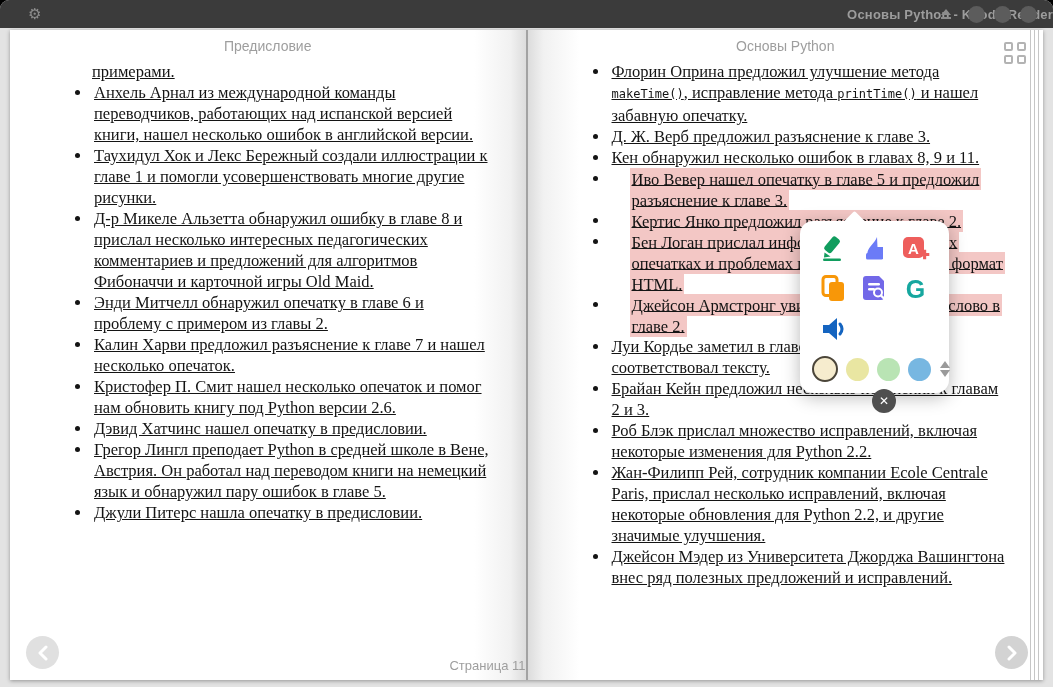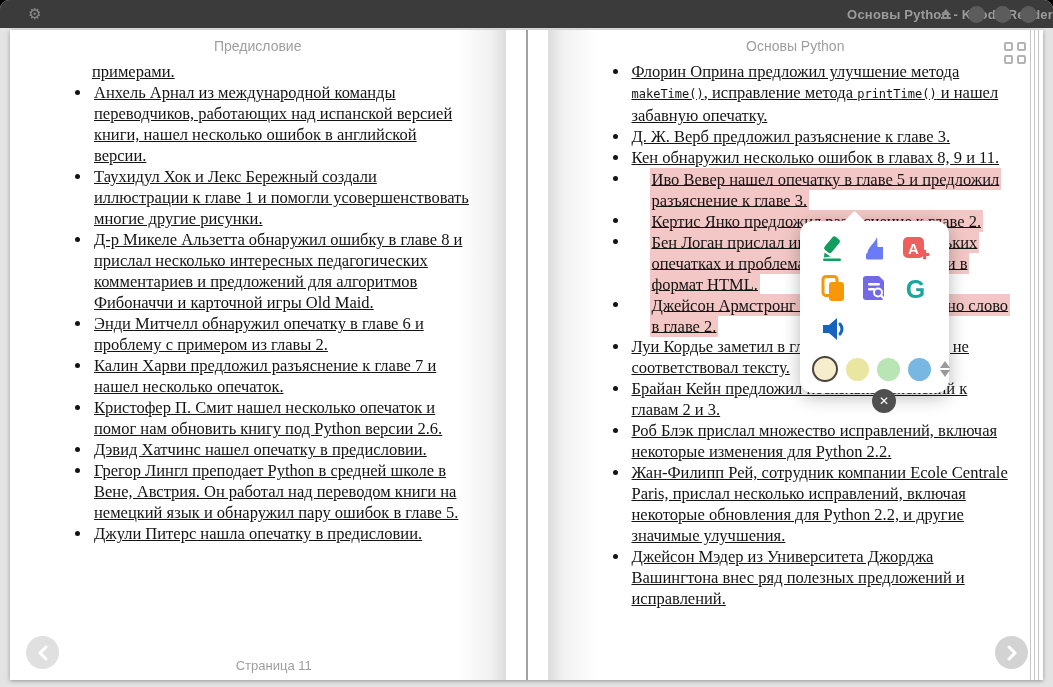--- a/index.html
+++ b/index.html
@@ -19,31 +19,31 @@
   .eject .tri { position:absolute; top:1px; left:2px; width:0; height:0;
                 border-left:5px solid transparent; border-right:5px solid transparent;
                 border-bottom:6px solid #8d8d8d; }
   .eject .bar { position:absolute; bottom:1px; left:2px; width:10px; height:2.5px; background:#8d8d8d; }
   .winbtn { width:17px; height:17px; border-radius:50%; background:#5c5c5c; }
 
   
   .book { position:absolute; top:28px; left:0; right:0; bottom:0; background:#e3e3e3;
           padding:2px 10px 7px 10px; }
   .spread { position:relative; width:100%; height:100%; display:flex; background:#fff;
-            box-shadow:0 1px 4px rgba(0,0,0,.35);gap:20px; }
+            box-shadow:0 1px 4px rgba(0,0,0,.35); }
   .page { flex:1; position:relative; overflow:hidden; }
   .page.left  { background:linear-gradient(to right,#fff 0%,#fff 90%,#f1f1f1 97%,#dcdcdc 100%); }
   .page.right { background:linear-gradient(to left,#fff 0%,#fff 90%,#f1f1f1 97%,#dcdcdc 100%); }
   .page.right::after { content:""; position:absolute; top:0; bottom:0; right:3px; width:10px;
       background:repeating-linear-gradient(to left, rgba(255,255,255,0) 0 1px,#c6c6c6 1px 2px,rgba(255,255,255,0) 2px 4px); }
   .spine { width:2px; background:#a2a2a2; }
 
   .page-header { position:absolute; top:8px; left:0; right:0; text-align:center;
                  color:#9e9e9e; font-size:14px; }
-  .page-footer { position:absolute; bottom:7px; left:0; right:0; text-align:center;
+  .page-footer { position:absolute; bottom:7px; left:0; right:0; text-align:right;
                  color:#9e9e9e; font-size:13px;padding-left:32px; }
 
   .grid-icon { position:absolute; top:12px; right:16px; width:23px; height:23px;
                display:grid; grid-template-columns:9px 9px; grid-template-rows:9px 9px; gap:4px; cursor:pointer; }
   .grid-icon span { border:2.5px solid #b3b3b3; border-radius:2px; }
 
   .content { position:absolute; top:31px; left:62px; right:34px;
              font-family:"Liberation Serif","DejaVu Serif",serif; font-size:16.5px;
              line-height:21px; color:#141414;text-decoration:underline; }
   .cont-line { margin-left:20px; }

